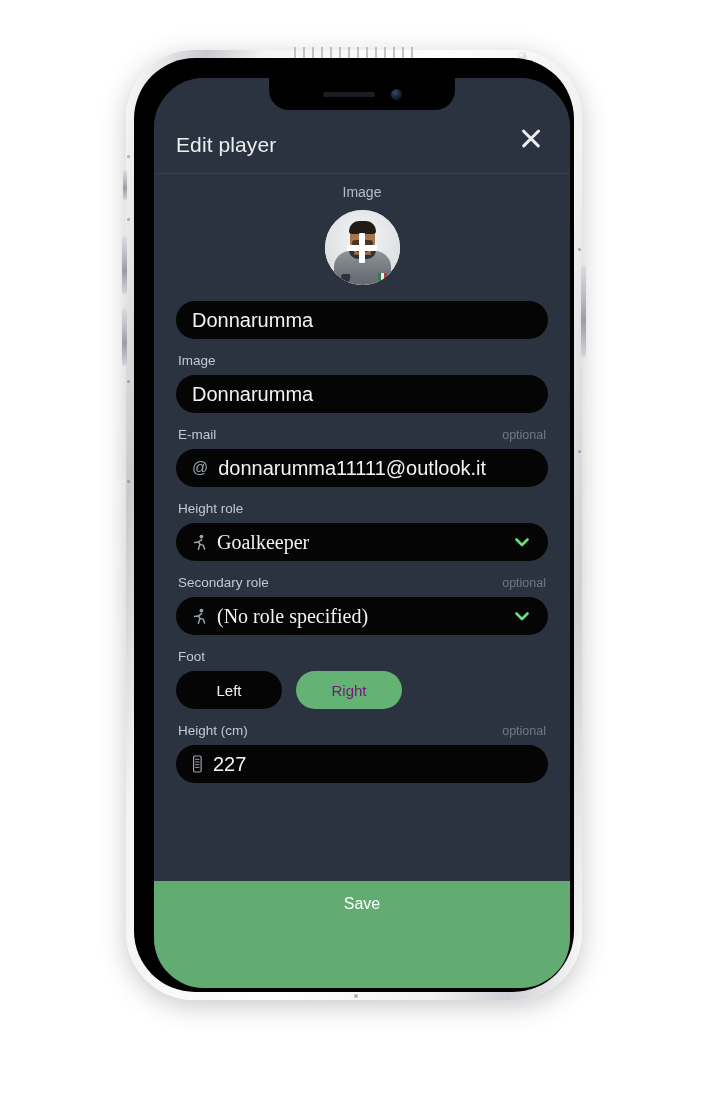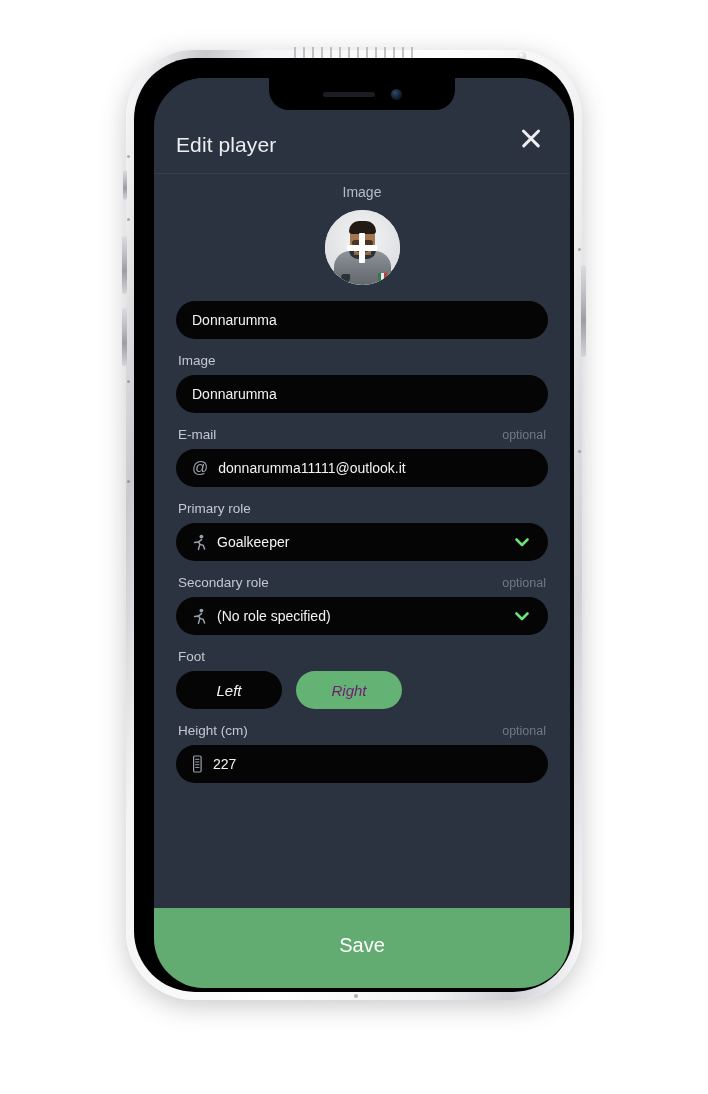--- a/index.html
+++ b/index.html
@@ -245,26 +245,26 @@
     background: #050505;
     border-radius: 19px;
     display: flex;
     align-items: center;
     padding: 0 16px;
     gap: 10px;
     cursor: text;
   }
   .input-pill .value {
     color: #f2f3f5;
-    font-size: 14px;
+    font-size: 20px;
     flex: 1 1 auto;
     white-space: nowrap;
     overflow: hidden;
   }
-  .select-pill { cursor: pointer; }
+  .select-pill { cursor: pointer; font-family: Liberation Serif, serif; }
 
   .in-icon {
     flex: 0 0 auto;
     display: flex;
     align-items: center;
     justify-content: center;
     color: #9aa2ad;
   }
   .at-icon { font-size: 16px; color: #9aa2ad; line-height: 1; }
 
@@ -279,35 +279,34 @@
   }
   .foot-btn {
     height: 38px;
     min-width: 106px;
     border-radius: 19px;
     display: flex;
     align-items: center;
     justify-content: center;
     font-size: 15px;
     cursor: pointer;
-    font-style: italic;
   }
   .foot-off { background: #050505; color: #f2f3f5; }
   .foot-on  { background: #64b374; color: #701a75; }
 
   .save-btn {
     flex: 0 0 auto;
-    height: 80px;
+    height: 107px;
     background: #62ab71;
     display: flex;
     align-items: flex-start;
     justify-content: center;
-    padding-top: 26px;
+    padding-top: 14px;
     color: #ffffff;
-    font-size: 20px;
+    font-size: 16px;
     cursor: pointer;
   }
 </style>
 </head>
 <body>
 
 <div class="phone-wrap">
   <div class="phone-glow"></div>
   <div class="phone-frame"></div>
 
@@ -384,21 +383,21 @@
               <span class="field-optional">optional</span>
             </div>
             <div class="input-pill">
               <span class="in-icon at-icon">@</span>
               <span class="value">donnarumma11111@outlook.it</span>
             </div>
           </div>
 
           <div class="field-block">
             <div class="field-head">
-              <span class="field-label">Primary role</span>
+              <span class="field-label">Height role</span>
             </div>
             <div class="input-pill select-pill">
               <span class="in-icon">
                 <svg width="15" height="17" viewBox="0 0 15 17" fill="none" stroke="#9aa2ad" stroke-width="1.5" stroke-linecap="round">
                   <circle cx="9.4" cy="2.6" r="1.9" fill="#9aa2ad" stroke="none"></circle>
                   <path d="M9.6 5.6 L6.5 8.0 L7.9 10.4 L6.4 15.4"></path>
                   <path d="M7.9 10.4 L11.2 11.3 L12.6 15.0"></path>
                   <path d="M6.5 8.0 L2.6 8.6"></path>
                 </svg>
               </span>

